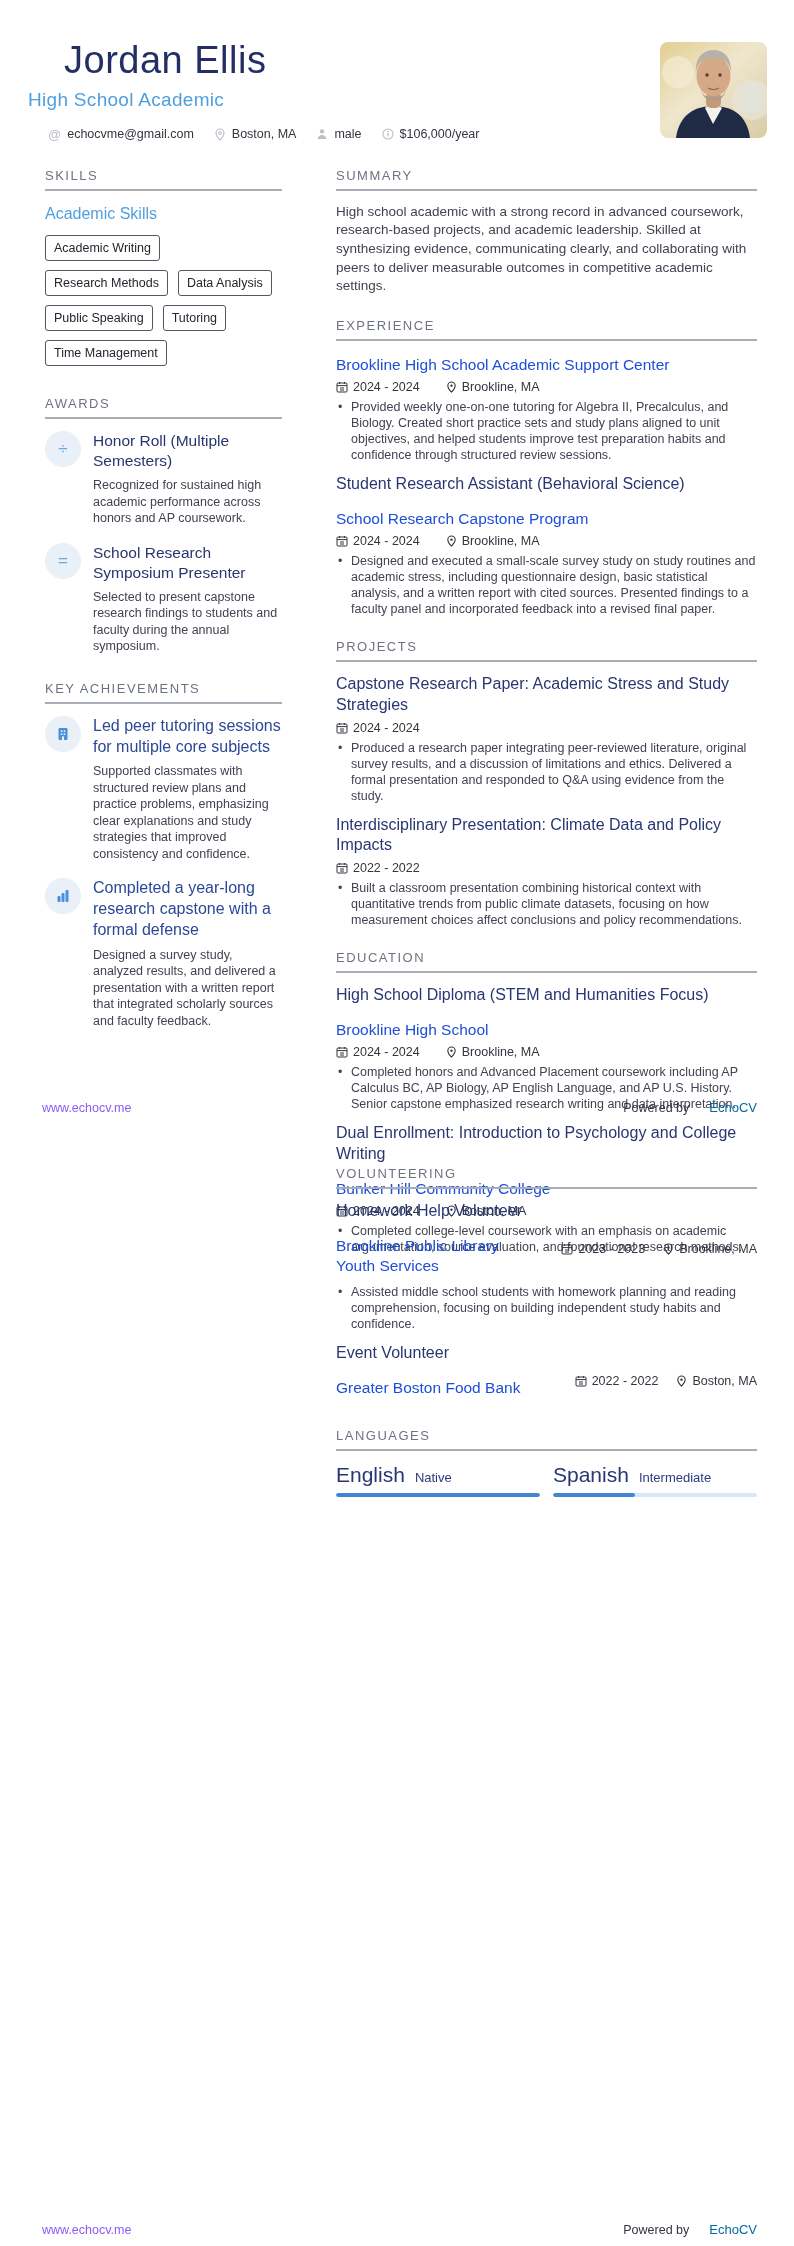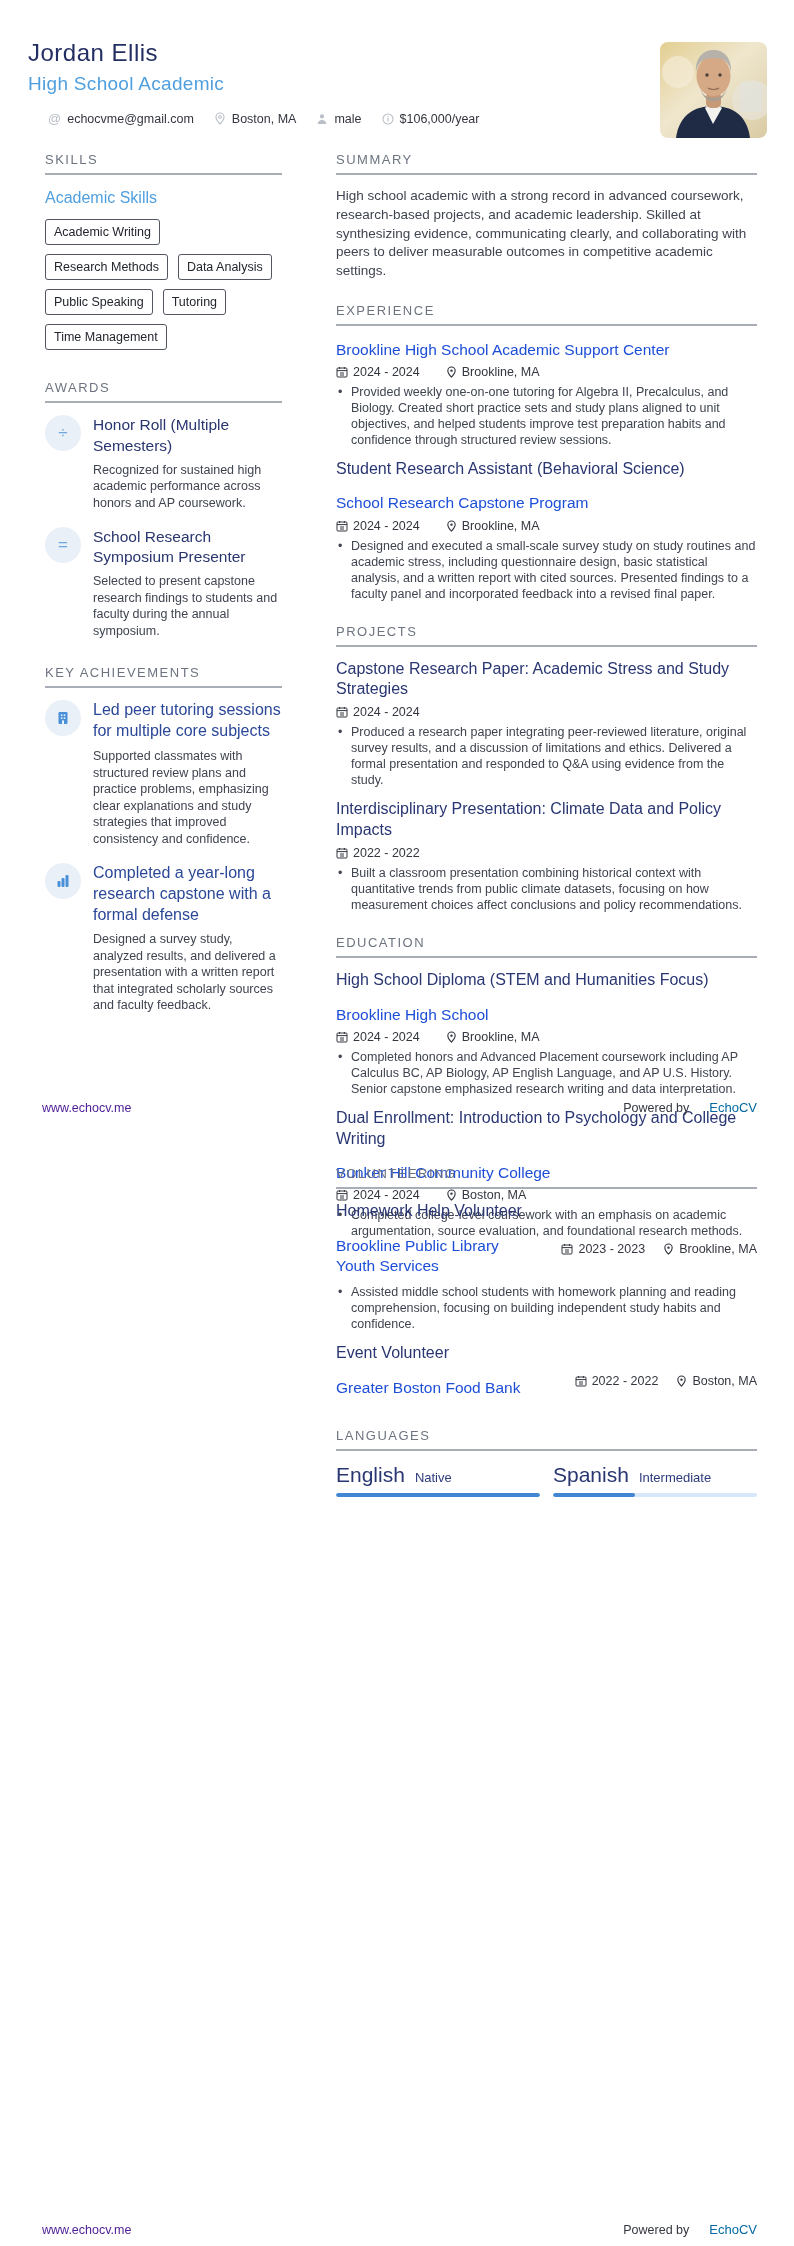--- a/index.html
+++ b/index.html
@@ -2,21 +2,21 @@
 <html><head>
 <meta charset="utf-8">
 <style>
   * { margin:0; padding:0; box-sizing:border-box; }
   html,body { background:#ffffff; }
   body { font-family:"Liberation Sans", sans-serif; color:#3e4350; }
   #page { position:relative; width:794px; height:2246px; margin:0 auto; background:#ffffff; overflow:hidden; }
 
   
   .header { position:relative; padding:40px 28px 0 28px; }
-  .name { font-size:24px; font-weight:500; color:#232e63; letter-spacing:.5px; line-height:1.1; }
+  .name { font-size:38px; font-weight:500; color:#232e63; letter-spacing:.5px; line-height:1.1;margin-left:36px; }
   .job-title { font-size:19px; font-weight:500; color:#4f9fdf; margin-top:7px; letter-spacing:.3px; }
   .contact-row { display:flex; align-items:center; gap:20px; margin-top:16px; margin-left:20px; font-size:12.5px; color:#33363f; }
   .contact { display:flex; align-items:center; gap:6px; }
   .cicon { color:#b9bec7; font-size:13px; display:inline-flex; align-items:center; }
   .cicon svg { display:block; }
   .photo { position:absolute; top:42px; right:27px; width:107px; height:96px; border-radius:8px; overflow:hidden; }
   .photo svg { display:block; }
 
   
   .columns { display:flex; padding:0 37px 0 45px; margin-top:26px; }
@@ -66,21 +66,21 @@
   .lang-row { display:flex; align-items:baseline; gap:10px; }
   .lang-name { font-size:21px; font-weight:500; color:#293672; }
   .lang-level { font-size:13px; font-weight:500; color:#2d3a7c; }
   .lang-track { margin-top:6px; height:4px; border-radius:2px; background:#d7e8fa; overflow:hidden; }
   .lang-fill { height:100%; border-radius:2px; background:#4285d2; }
 
   
   .page-footer { position:absolute; left:42px; right:37px; display:flex; justify-content:space-between; align-items:baseline; }
   .footer-1 { top:1100px; }
   .footer-2 { top:2222px; }
-  .footer-site { font-size:12.5px; color:#4c1d95; text-decoration:none; }
+  .footer-site { font-size:12.5px; color:#8b5cf6; text-decoration:none; }
   .footer-powered { font-size:12.5px; color:#33363f; }
   .footer-brand { font-size:13px; color:#0369a1; margin-left:20px; text-decoration:none; }
 </style>
 </head>
 <body>
 
 <div id="page">
 
   <div class="header">
     <div class="name">Jordan Ellis</div>

